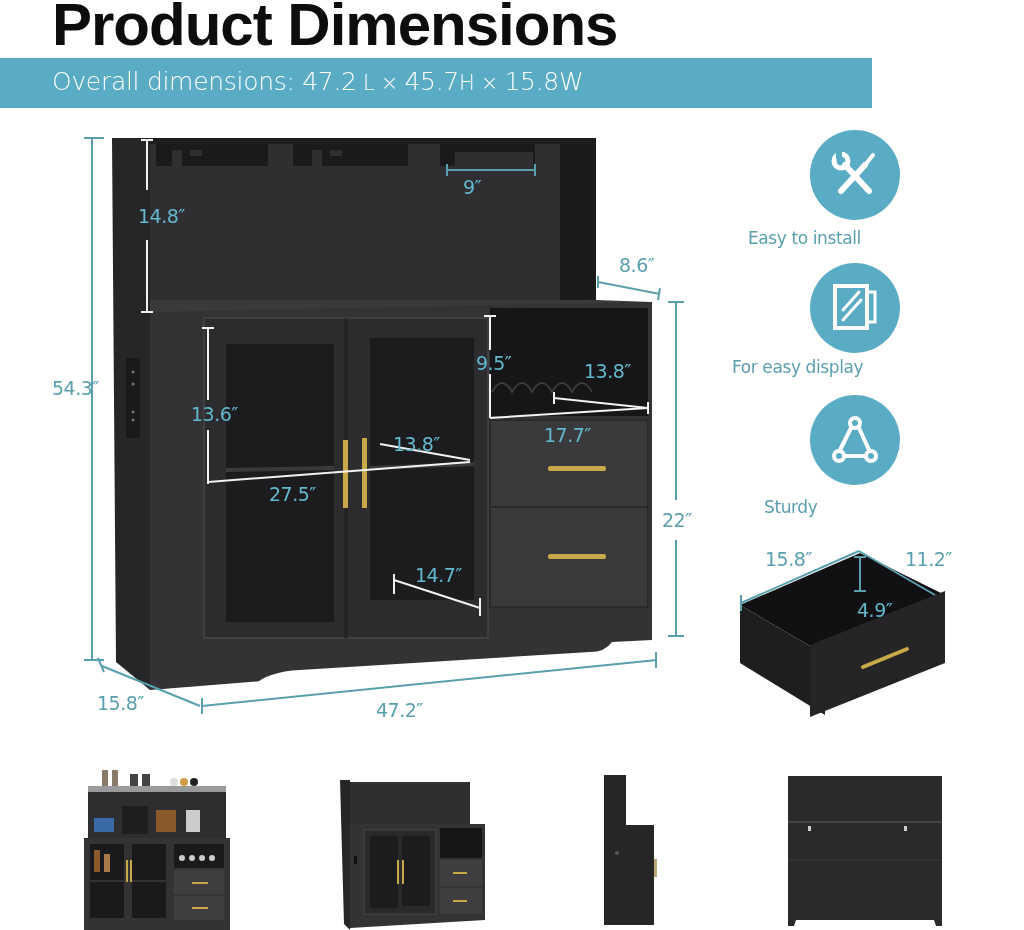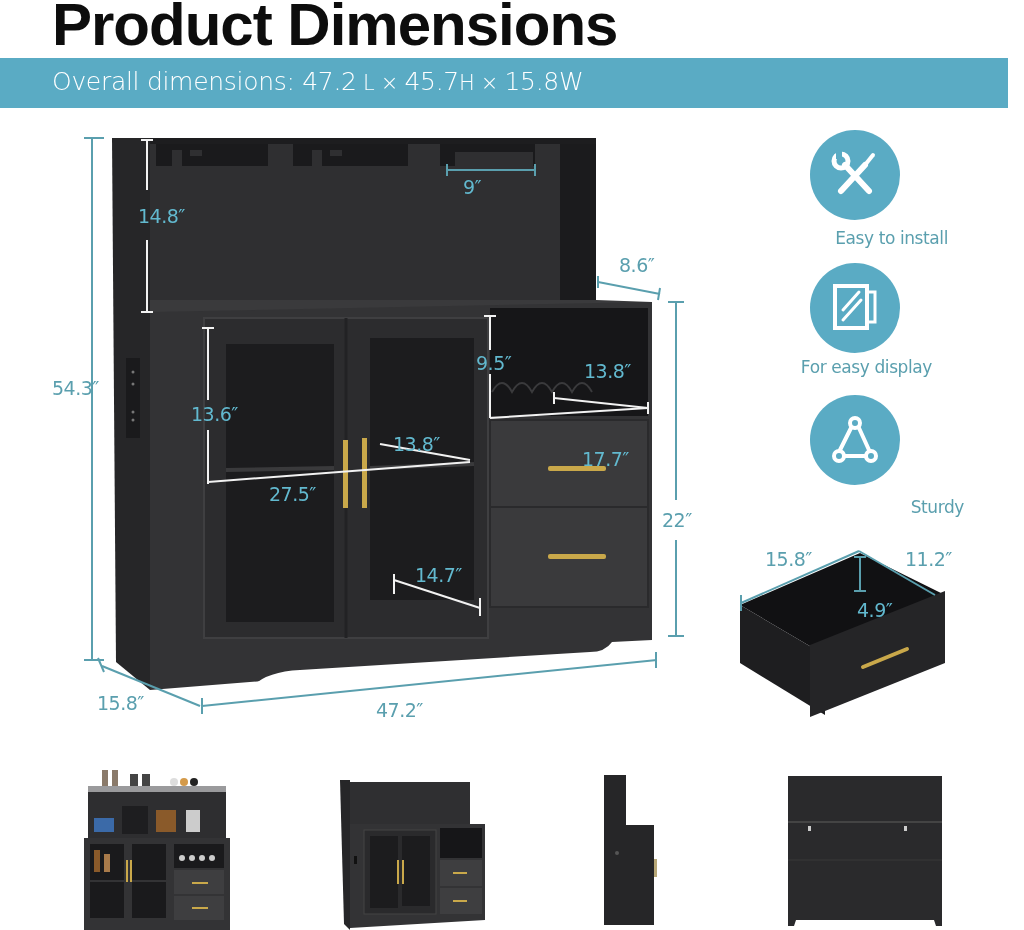--- a/index.html
+++ b/index.html
@@ -4,40 +4,40 @@
   <style>
     * { box-sizing: border-box; margin: 0; padding: 0; }
     html, body { width: 1024px; height: 930px; background: #ffffff; overflow: hidden; }
     body { position: relative; font-family: "DejaVu Sans", sans-serif; }
     .abs { position: absolute; }
     .title {
       left: 52px; top: 0px; font-size: 60px; font-weight: bold; color: #0d0d0d;
       letter-spacing: -1px; line-height: 50px; font-family: "Liberation Sans", sans-serif;
     }
     .banner {
-      left: 0; top: 58px; width: 1008px; height: 50px; background: #5aabc4;
+      left: 0; top: 58px; width: 872px; height: 50px; background: #5aabc4;
     }
     .banner-text {
       position: absolute; left: 52px; top: 9px; color: #ffffff; font-size: 25px;
       font-family: "DejaVu Sans", sans-serif; font-weight: 300; letter-spacing: -0.3px;
       white-space: nowrap;
     }
     .banner-text .sm { font-size: 21px; }
     .dim {
       position: absolute; color: #5a9fae; font-size: 19px; white-space: nowrap;
       font-family: "DejaVu Sans", sans-serif; letter-spacing: -0.5px; line-height: 1;
     }
     .dim.on-dark { color: #62b9cf; }
     .feat-circle {
       position: absolute; width: 90px; height: 90px; border-radius: 50%;
       background: #5aabc4; display: flex; align-items: center; justify-content: center;
     }
     .feat-label {
       position: absolute; color: #5a9fae; font-size: 17px; white-space: nowrap;
-      text-align: right; width: 200px; letter-spacing: -0.4px;
+      text-align: left; width: 200px; letter-spacing: -0.4px;
     }
     svg { display: block; }
   </style>
 </head>
 <body>
 
 <div class="abs title">Product Dimensions</div>
 
 <div class="abs banner">
   <div class="banner-text">
@@ -159,21 +159,21 @@
 <div class="dim on-dark" style="left:138px;top:207px;">14.8″</div>
 <div class="dim on-dark" style="left:463px;top:178px;">9″</div>
 <div class="dim" style="left:619px;top:256px;">8.6″</div>
 <div class="dim" style="left:52px;top:379px;">54.3″</div>
 <div class="dim on-dark" style="left:191px;top:405px;">13.6″</div>
 <div class="dim on-dark" style="left:393px;top:435px;">13.8″</div>
 <div class="dim on-dark" style="left:269px;top:485px;">27.5″</div>
 <div class="dim on-dark" style="left:415px;top:566px;">14.7″</div>
 <div class="dim on-dark" style="left:476px;top:354px;">9.5″</div>
 <div class="dim on-dark" style="left:584px;top:362px;">13.8″</div>
-<div class="dim on-dark" style="left:544px;top:450px;margin-left:38px;">17.7″</div>
+<div class="dim on-dark" style="left:544px;top:426px;">17.7″</div>
 <div class="dim" style="left:662px;top:511px;">22″</div>
 <div class="dim" style="left:97px;top:694px;">15.8″</div>
 <div class="dim" style="left:376px;top:701px;">47.2″</div>
 
 <div class="feat-circle" style="left:810px;top:130px;">
   <svg width="56" height="56" viewBox="0 0 56 56">
     <g stroke="#ffffff" stroke-width="6" stroke-linecap="round" fill="none">
       <line x1="14" y1="44" x2="38" y2="18"></line>
       <line x1="18" y1="18" x2="42" y2="44"></line>
     </g>

